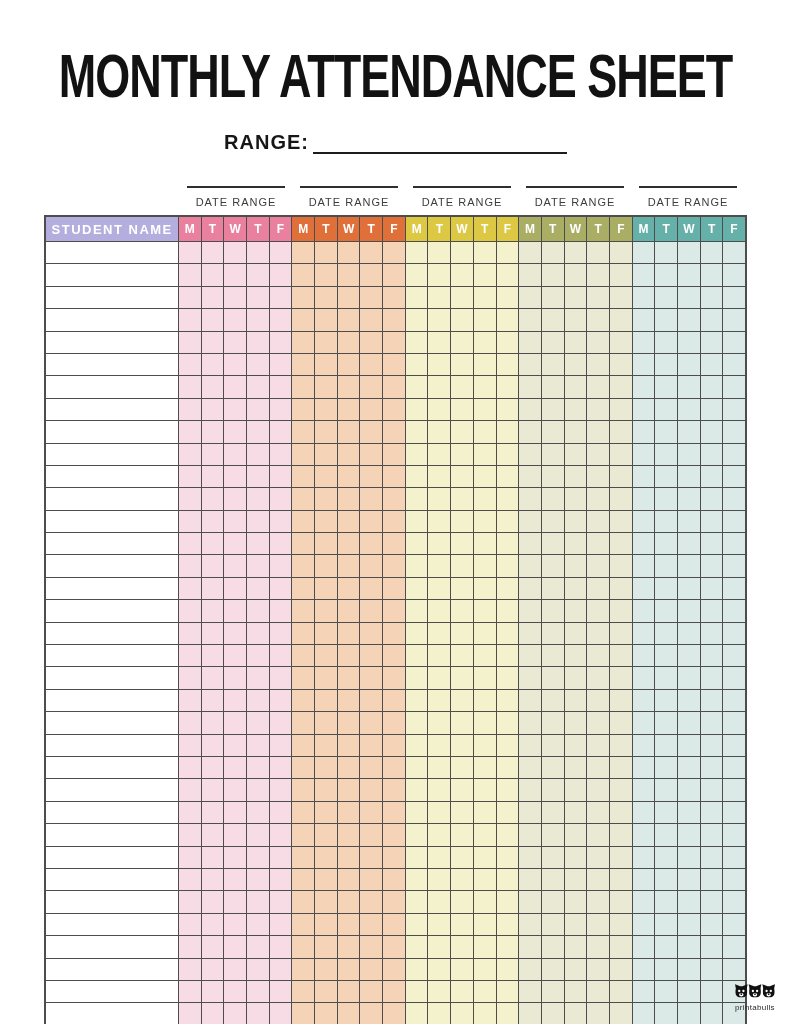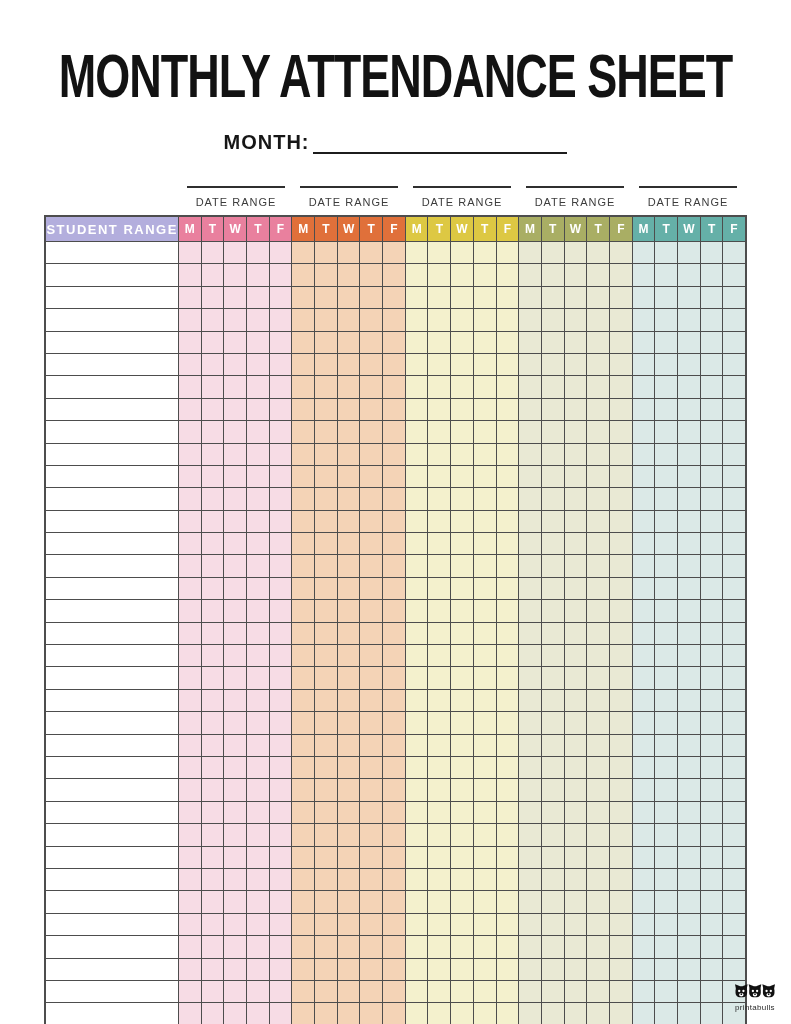--- a/index.html
+++ b/index.html
@@ -70,21 +70,21 @@
   }
 </style>
 </head>
 <body>
 
 <div class="sheet">
 
   <div class="title">MONTHLY ATTENDANCE SHEET</div>
 
   <div class="month-row">
-    <span class="month-label">MONTH:</span>
+    <span class="month-label">RANGE:</span>
     <span class="month-line"></span>
   </div>
 
   <div class="range-strip">
     <div class="range-box">
       <span class="range-line"></span>
       <span class="range-label">DATE RANGE</span>
     </div>
     <div class="range-box">
       <span class="range-line"></span>
@@ -128,21 +128,21 @@
         <col style="width: 22.7px;">
         <col style="width: 22.7px;">
         <col style="width: 22.7px;">
         <col style="width: 22.7px;">
         <col style="width: 22.7px;">
         <col style="width: 22.7px;">
         <col style="width: 22.7px;">
       </colgroup>
     <thead>
         <tr>
-          <th class="student-header" style="background: rgb(179, 174, 221);">STUDENT RANGE</th>
+          <th class="student-header" style="background: rgb(179, 174, 221);">STUDENT NAME</th>
           <th class="day-th" style="background: rgb(233, 128, 158);">M</th>
           <th class="day-th" style="background: rgb(233, 128, 158);">T</th>
           <th class="day-th" style="background: rgb(233, 128, 158);">W</th>
           <th class="day-th" style="background: rgb(233, 128, 158);">T</th>
           <th class="day-th" style="background: rgb(233, 128, 158);">F</th>
           <th class="day-th" style="background: rgb(224, 112, 58);">M</th>
           <th class="day-th" style="background: rgb(224, 112, 58);">T</th>
           <th class="day-th" style="background: rgb(224, 112, 58);">W</th>
           <th class="day-th" style="background: rgb(224, 112, 58);">T</th>
           <th class="day-th" style="background: rgb(224, 112, 58);">F</th>

